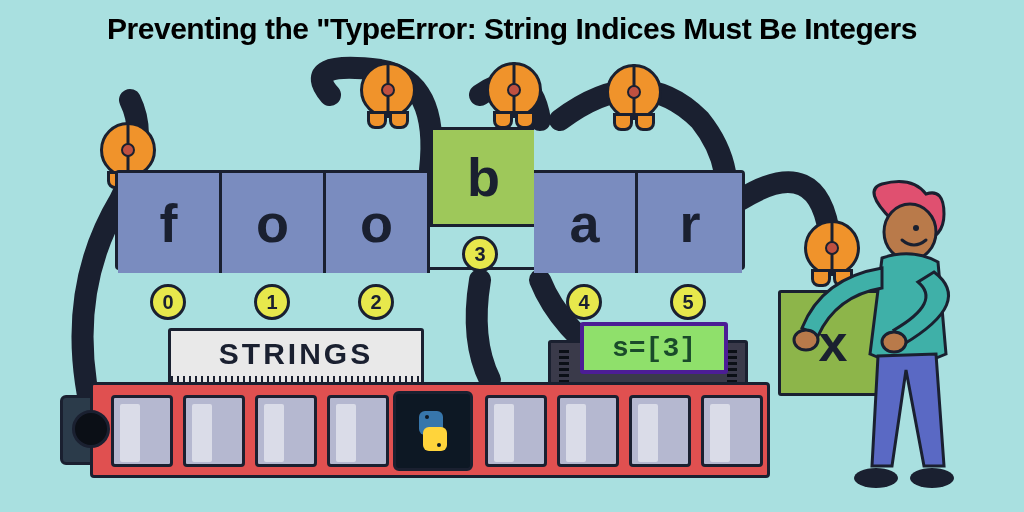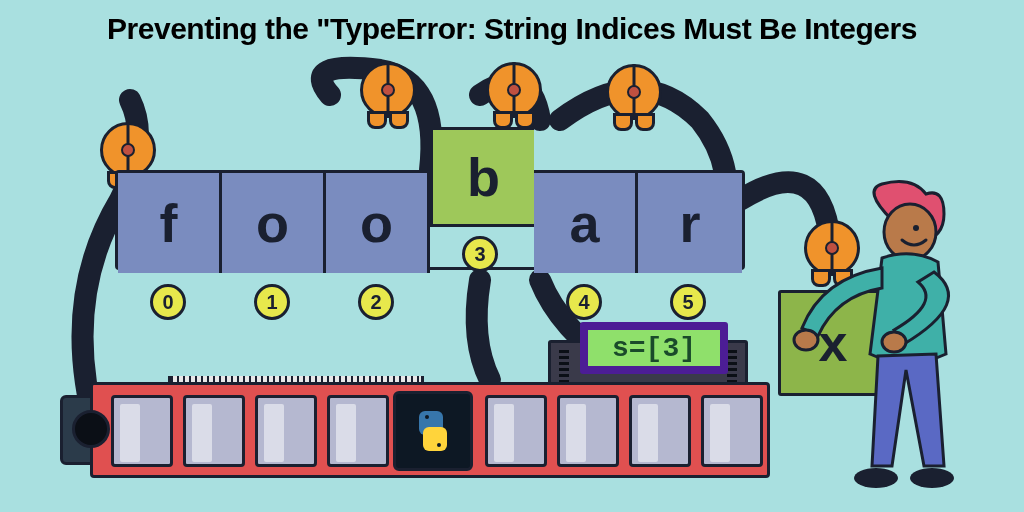--- a/index.html
+++ b/index.html
@@ -96,21 +96,21 @@
     background:#3a3a4a; border:3px solid #1a2030; border-radius:3px;
   }
   .display-base::before, .display-base::after {
     content:''; position:absolute; top:6px; width:10px; height:34px;
     background:repeating-linear-gradient(0deg,#0b0f16 0 3px, transparent 3px 6px);
   }
   .display-base::before { left:8px; }
   .display-base::after { right:8px; }
   .display {
     position:absolute; left:580px; top:322px; width:148px; height:52px;
-    background:#8fe06b; border:8px solid #4c1d95; border-radius:3px;
+    background:#8fe06b; border:4px solid #4c1d95; border-radius:3px;
     display:flex; align-items:center; justify-content:center;
     font-family:'Courier New',monospace; font-weight:700; font-size:28px;
     color:#1a4a2a;
   }
 
   
   .char-row { position:absolute; left:115px; top:170px; width:630px; height:100px; border:3px solid #1a2030; border-radius:4px; }
   .cell {
     position:absolute; top:0; width:104px; height:100px;
     border-right:3px solid #1a2030;
@@ -217,20 +217,21 @@
     <div class="cell" style="left:520px">r</div>
   </div>
 
   <div class="idx" style="left:150px; top:284px">0</div>
   <div class="idx" style="left:254px; top:284px">1</div>
   <div class="idx" style="left:358px; top:284px">2</div>
   <div class="idx" style="left:462px; top:236px">3</div>
   <div class="idx" style="left:566px; top:284px">4</div>
   <div class="idx" style="left:670px; top:284px">5</div>
 
+  <div class="strings-box">STRINGS</div>
   <div class="strings-ticks"></div>
 
   <div class="display-base"></div>
   <div class="display">s=[3]</div>
 
   <div class="base-left-cap"></div>
   <div class="base">
     <div class="slot" style="left:18px"></div>
     <div class="slot" style="left:90px"></div>
     <div class="slot" style="left:162px"></div>

